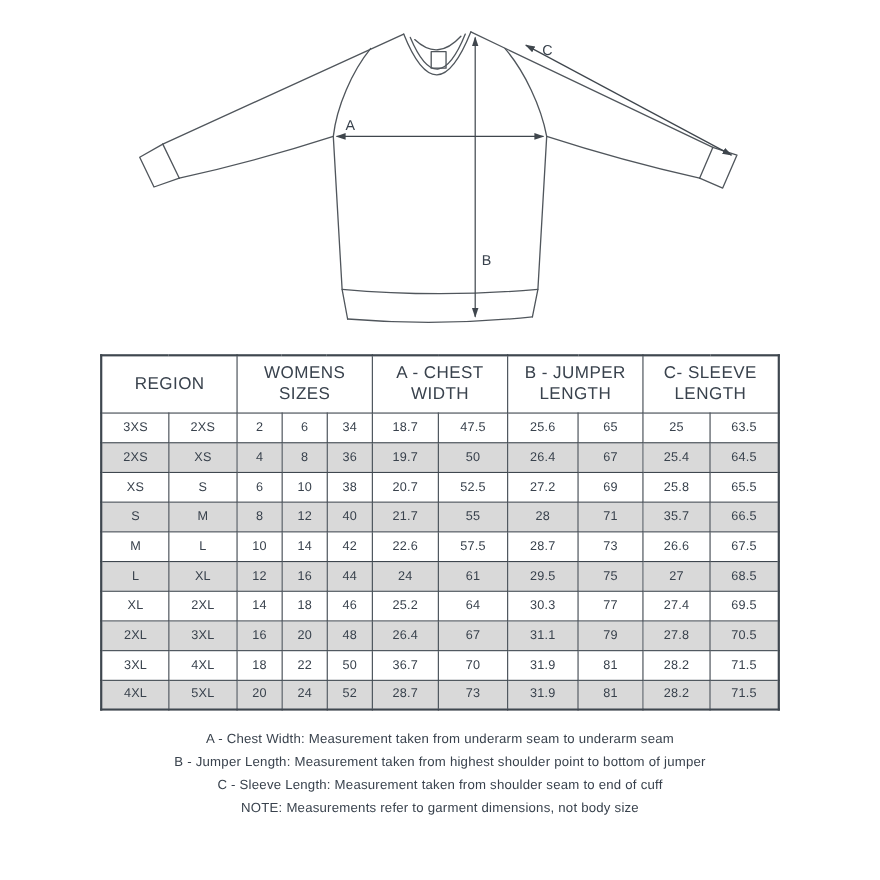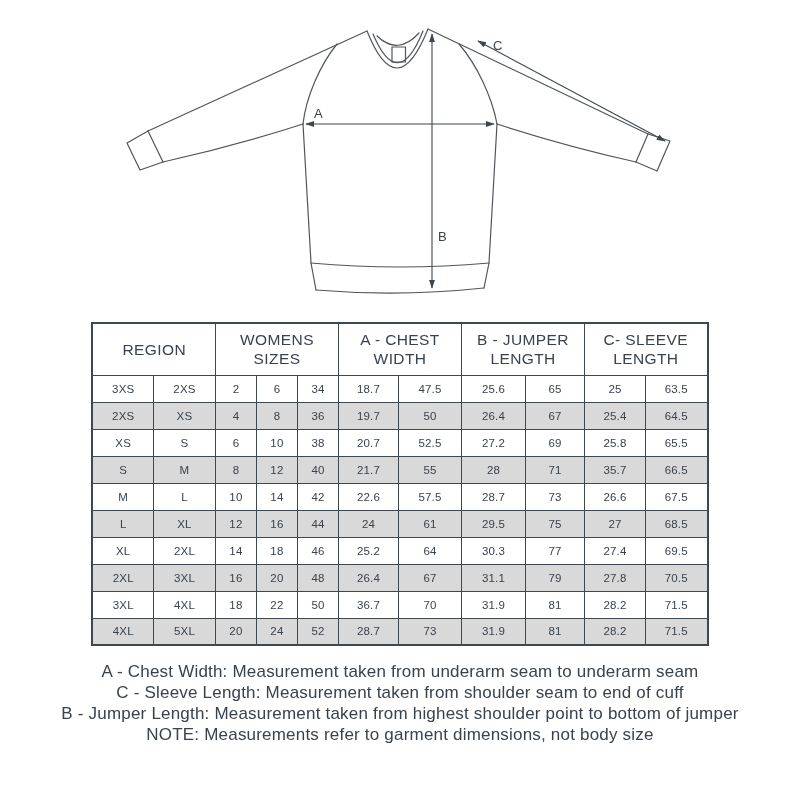--- a/index.html
+++ b/index.html
@@ -63,21 +63,21 @@
     height: 27px;
     font-size: 11.5px;
     letter-spacing: 0.2px;
   }
   tbody tr:nth-child(even) { background: var(--shade); }
 
   
   .notes {
     margin-top: 15px;
     text-align: center;
-    font-size: 17px;
+    font-size: 12px;
     line-height: 21px;
     letter-spacing: 0.2px;
   }
 </style>
 </head>
 <body>
 
 <div class="page">
 
   <div class="diagram-wrap">
@@ -276,18 +276,18 @@
           <td>31.9</td>
           <td>81</td>
           <td>28.2</td>
           <td>71.5</td>
         </tr>
       </tbody>
   </table>
 
   <div class="notes">
     <div>A - Chest Width: Measurement taken from underarm seam to underarm seam</div>
+    <div>B - Jumper Length: Measurement taken from highest shoulder point to bottom of jumper</div>
     <div>C - Sleeve Length: Measurement taken from shoulder seam to end of cuff</div>
-    <div>B - Jumper Length: Measurement taken from highest shoulder point to bottom of jumper</div>
     <div>NOTE: Measurements refer to garment dimensions, not body size</div>
   </div>
 
 </div>
 
 </body></html>

